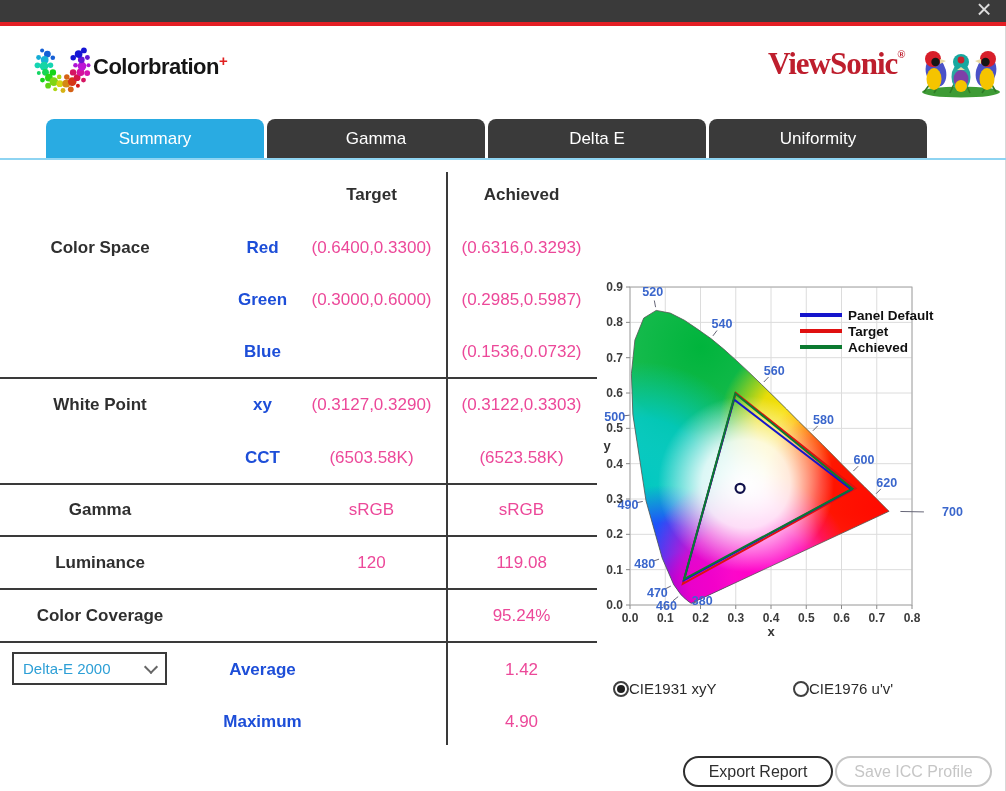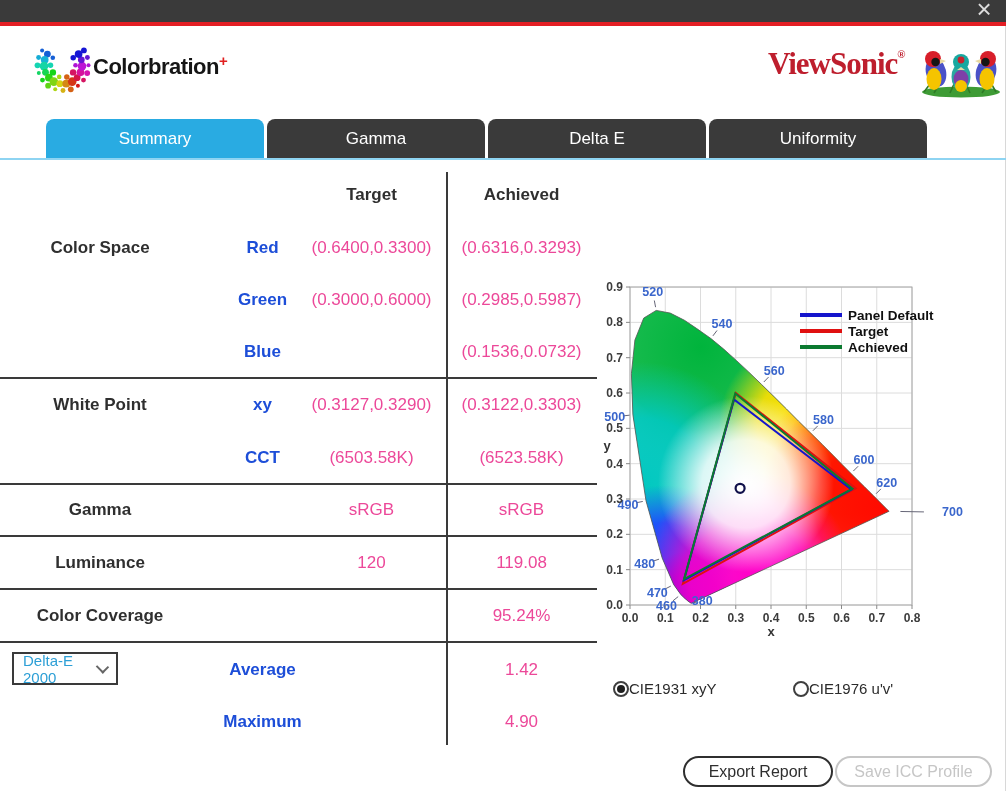--- a/index.html
+++ b/index.html
@@ -32,21 +32,21 @@
   .row{position:absolute;left:0;width:597px;height:26px;}
   .cell{position:absolute;top:0;height:26px;line-height:26px;font-size:17px;color:#ec4899;white-space:nowrap;}
   .c-label{left:8px;width:184px;text-align:center;font-weight:700;color:#2F2F2F;}
   .c-sub{left:214px;width:97px;text-align:center;font-weight:700;color:#1d4ed8;}
   .c-target{left:303px;width:137px;text-align:center;}
   .c-achieved{left:453px;width:137px;text-align:center;}
   .hdr{font-weight:700;color:#2F2F2F;}
   .hline{position:absolute;left:0;width:597px;height:2px;background:#3A3A3A;}
   .vline{position:absolute;left:446px;top:172px;width:2px;height:573px;background:#3A3A3A;}
   
-  .dropdown{position:absolute;left:12px;top:652px;width:106px;height:33px;box-sizing:border-box;
+  .dropdown{position:absolute;left:12px;top:652px;width:155px;height:33px;box-sizing:border-box;
     border:2px solid #3A3A3A;background:#fff;display:flex;align-items:center;justify-content:space-between;
     padding:0 9px;cursor:pointer;}
   .dropdown-label{color:#2D9FD6;font-size:15px;}
   .chev{width:8px;height:8px;border-left:2px solid #666;border-bottom:2px solid #666;
     transform:rotate(-45deg);margin-top:-4px;}
   
   #cie-svg{position:absolute;left:596px;top:272px;}
   #cie-svg text{font-family:"Liberation Sans",sans-serif;}
   
   .radio{position:absolute;display:flex;align-items:center;font-size:15px;color:#2B2B2B;cursor:pointer;}

